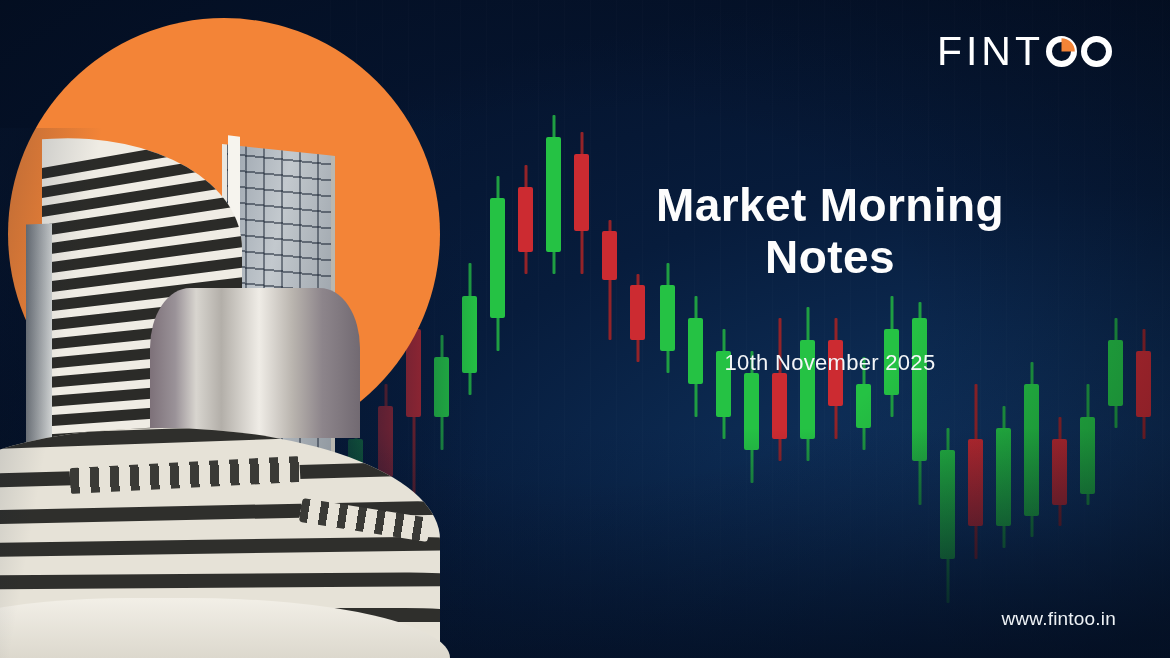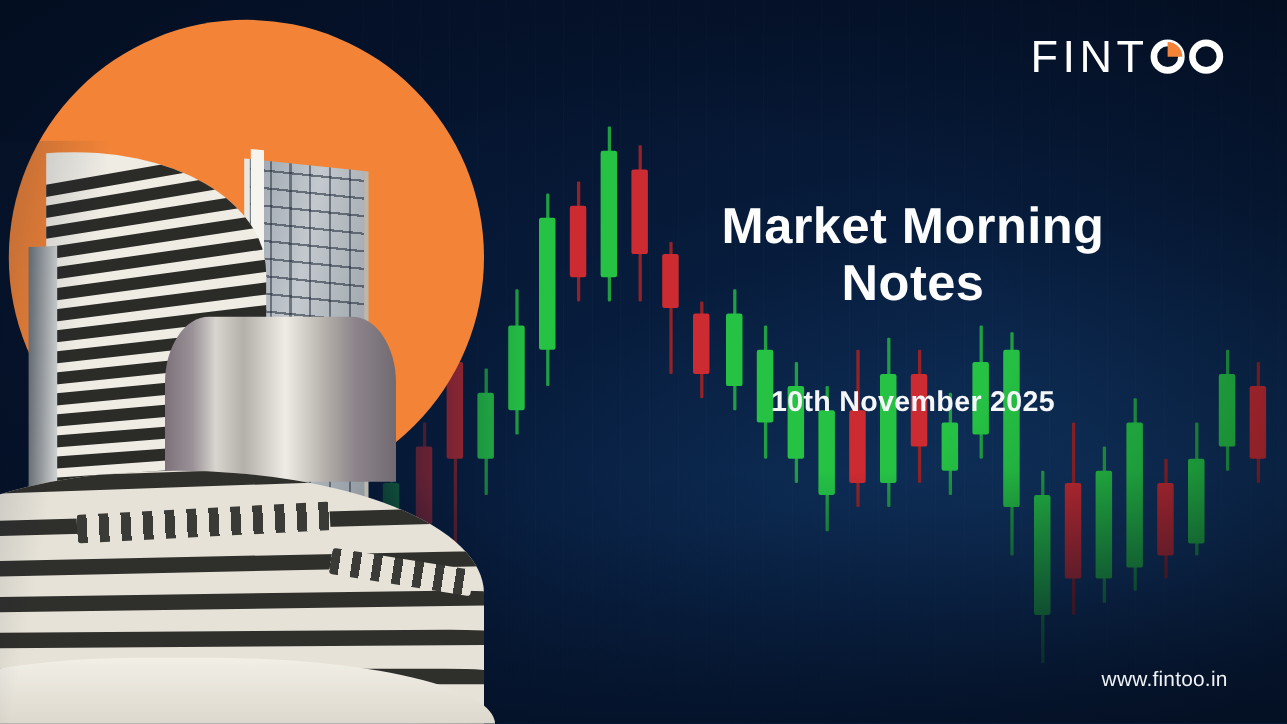--- a/index.html
+++ b/index.html
@@ -132,21 +132,21 @@
   .logo-o svg{display:block;}
 
   
   #headline{
     position:absolute;left:590px;top:180px;width:480px;text-align:center;
     color:#fdfdfd;font-weight:bold;font-size:46px;line-height:1.12;
     letter-spacing:.4px;
   }
   #dateline{
     position:absolute;left:590px;top:350px;width:480px;text-align:center;
-    color:#f4f6f8;font-weight:bold;font-size:26px;letter-spacing:.3px;
+    color:#f4f6f8;font-weight:normal;font-size:22px;letter-spacing:.3px;
   }
   #site{
     position:absolute;right:54px;bottom:28px;
     color:#eef2f6;font-size:19px;letter-spacing:.2px;
   }
 </style>
 </head>
 <body>
 
 <div id="stage">

